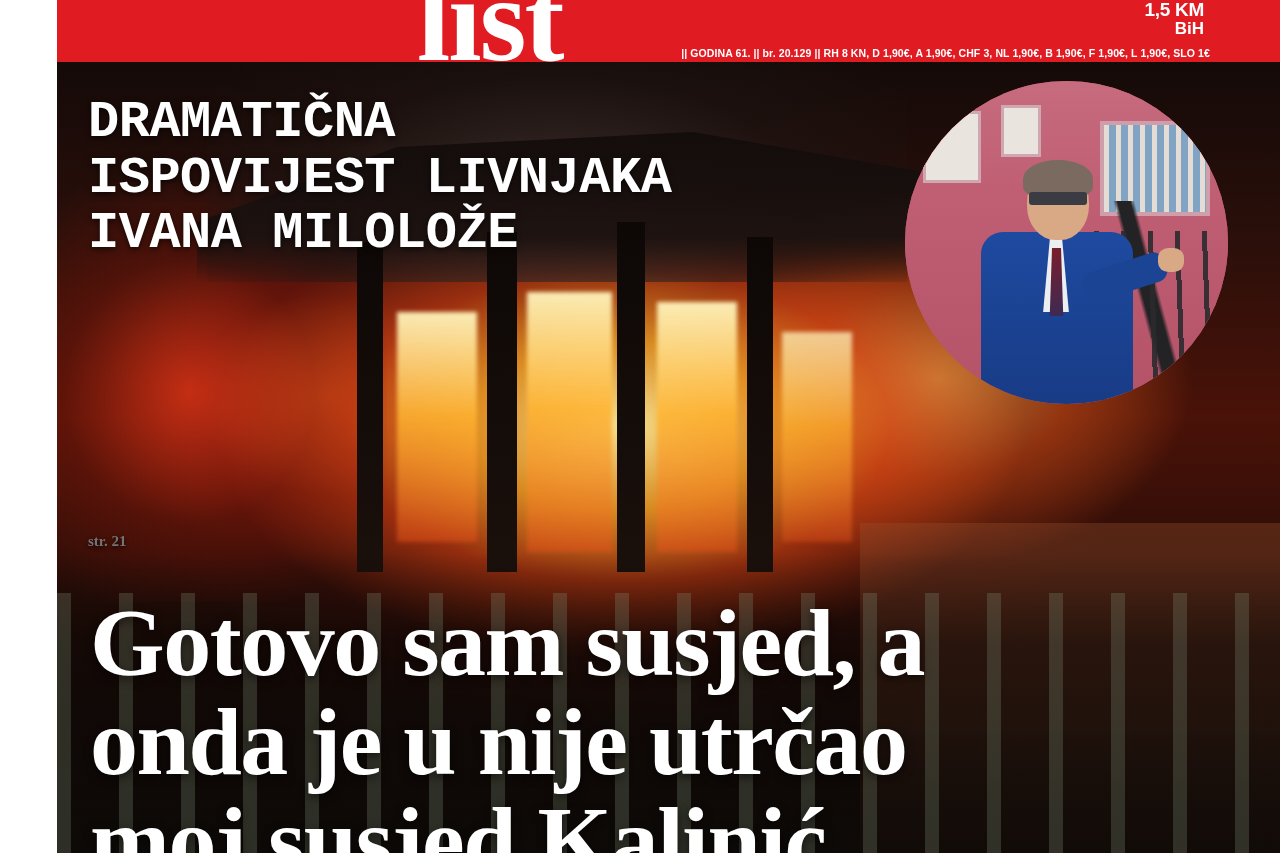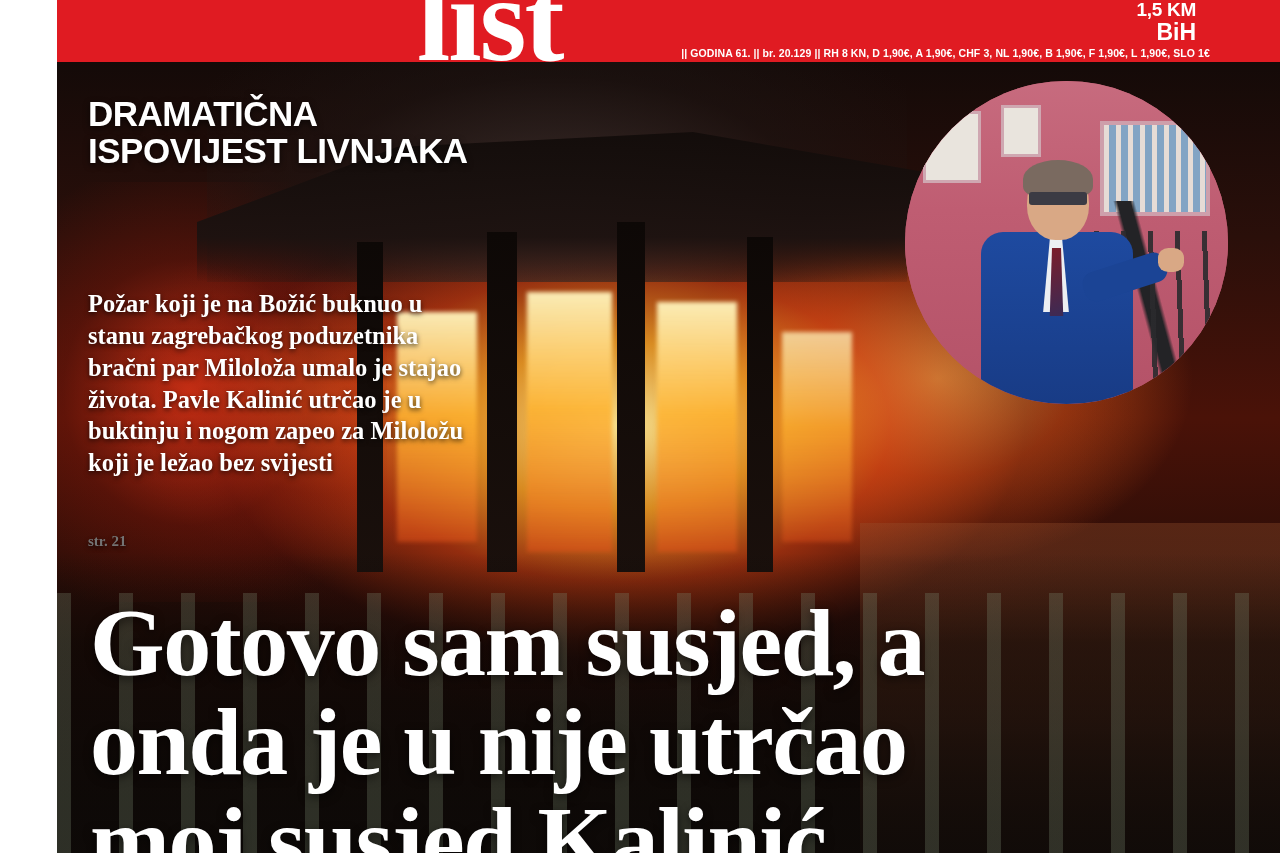--- a/index.html
+++ b/index.html
@@ -35,33 +35,33 @@
     top: -40px;
     font-family: "Liberation Serif", serif;
     font-weight: bold;
     font-size: 120px;
     color: #ffffff;
     letter-spacing: -2px;
     line-height: 1;
   }
   .price-box {
     position: absolute;
-    right: 84px;
+    right: 76px;
     top: 0px;
     text-align: right;
     color: #ffffff;
     line-height: 1.05;
   }
   .price-amount {
     font-size: 19px;
     font-weight: bold;
     letter-spacing: -0.3px;
   }
   .price-country {
-    font-size: 23px;
+    font-size: 17px;
     font-weight: bold;
   }
   .issue-line {
     position: absolute;
     right: 70px;
     top: 47px;
     font-size: 10.5px;
     font-weight: bold;
     color: #ffffff;
     white-space: nowrap;
@@ -157,23 +157,23 @@
     background: linear-gradient(180deg, rgba(150,80,45,0.35) 0%, rgba(120,60,35,0.55) 60%, rgba(60,30,18,0.7) 100%);
   }
 
   
   .kicker {
     position: absolute;
     left: 88px;
     top: 95px;
     width: 620px;
     color: #ffffff;
-    font-family: Liberation Sans, sans-serif;
-    font-weight: bold;
-    font-size: 35px;
+    font-family: Liberation Mono, monospace;
+    font-weight: bold;
+    font-size: 52px;
     line-height: 1.07;
     letter-spacing: -0.5px;
     text-transform: uppercase;
     text-shadow: 0 2px 6px rgba(0,0,0,0.65);
   }
   .kicker div { white-space: nowrap; }
 
   .lede {
     position: absolute;
     left: 88px;
@@ -394,23 +394,23 @@
       <div class="price-country">BiH</div>
     </div>
     <div class="issue-line">|| GODINA 61. ||  br. 20.129 ||  RH 8 KN, D 1,90€, A 1,90€, CHF 3, NL 1,90€, B 1,90€, F 1,90€, L 1,90€, SLO 1€</div>
   </div>
 
   <div class="photo-credit">PAVLE KALINIĆ</div>
 
   <div class="kicker">
     <div>DRAMATIČNA</div>
     <div>ISPOVIJEST LIVNJAKA</div>
+    <div>IVANA MILOLOŽE</div>
   </div>
 
-  <div class="lede">Požar koji je na Božić buknuo u stanu zagrebačkog poduzetnika bračni par Miloloža umalo je stajao života. Pavle Kalinić utrčao je u buktinju i nogom zapeo za Miloložu koji je ležao bez svijesti</div>
   <div class="page-ref">str. 21</div>
 
 
   <div class="big-headline">
     <div>Gotovo sam susjed, a</div>
     <div>onda je u nije utrčao</div>
     <div class="big-line-3">moj susjed Kalinić</div>
   </div>
 
   <div class="left-white-strip"></div>

